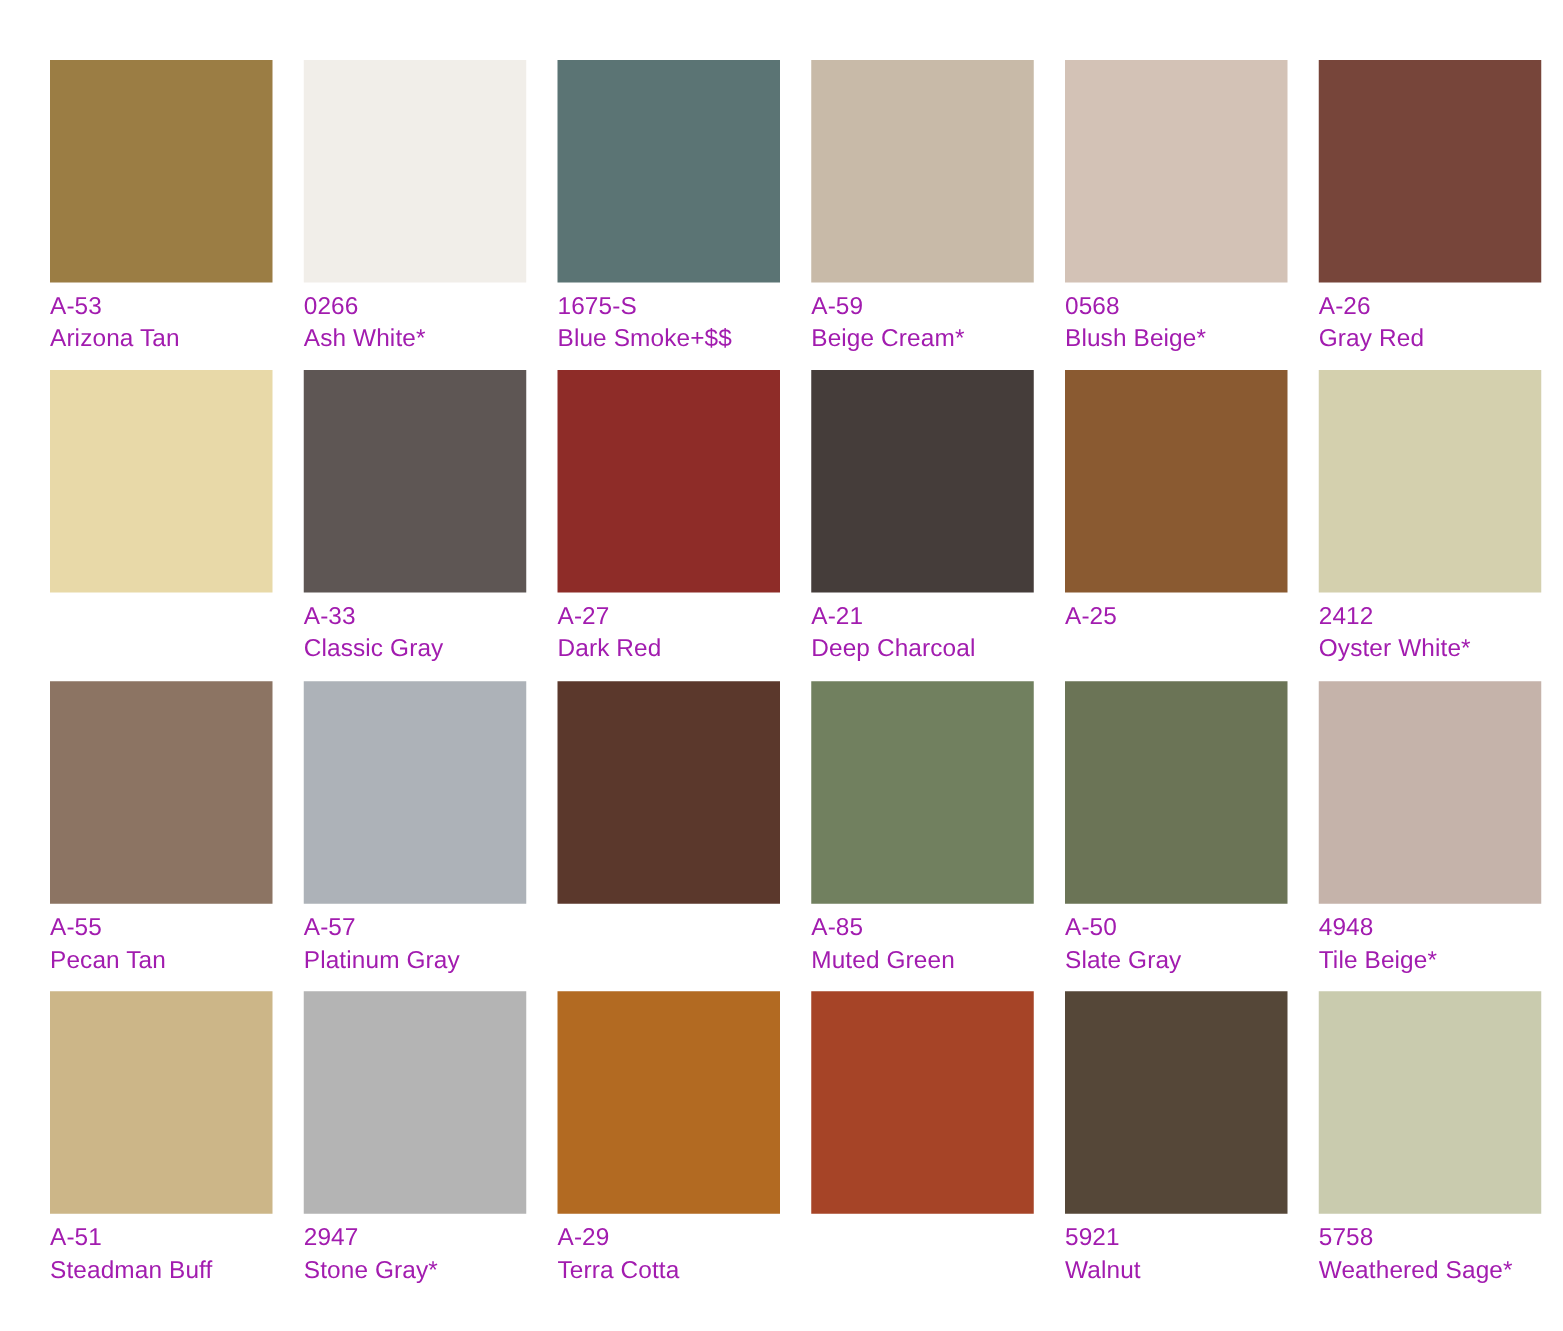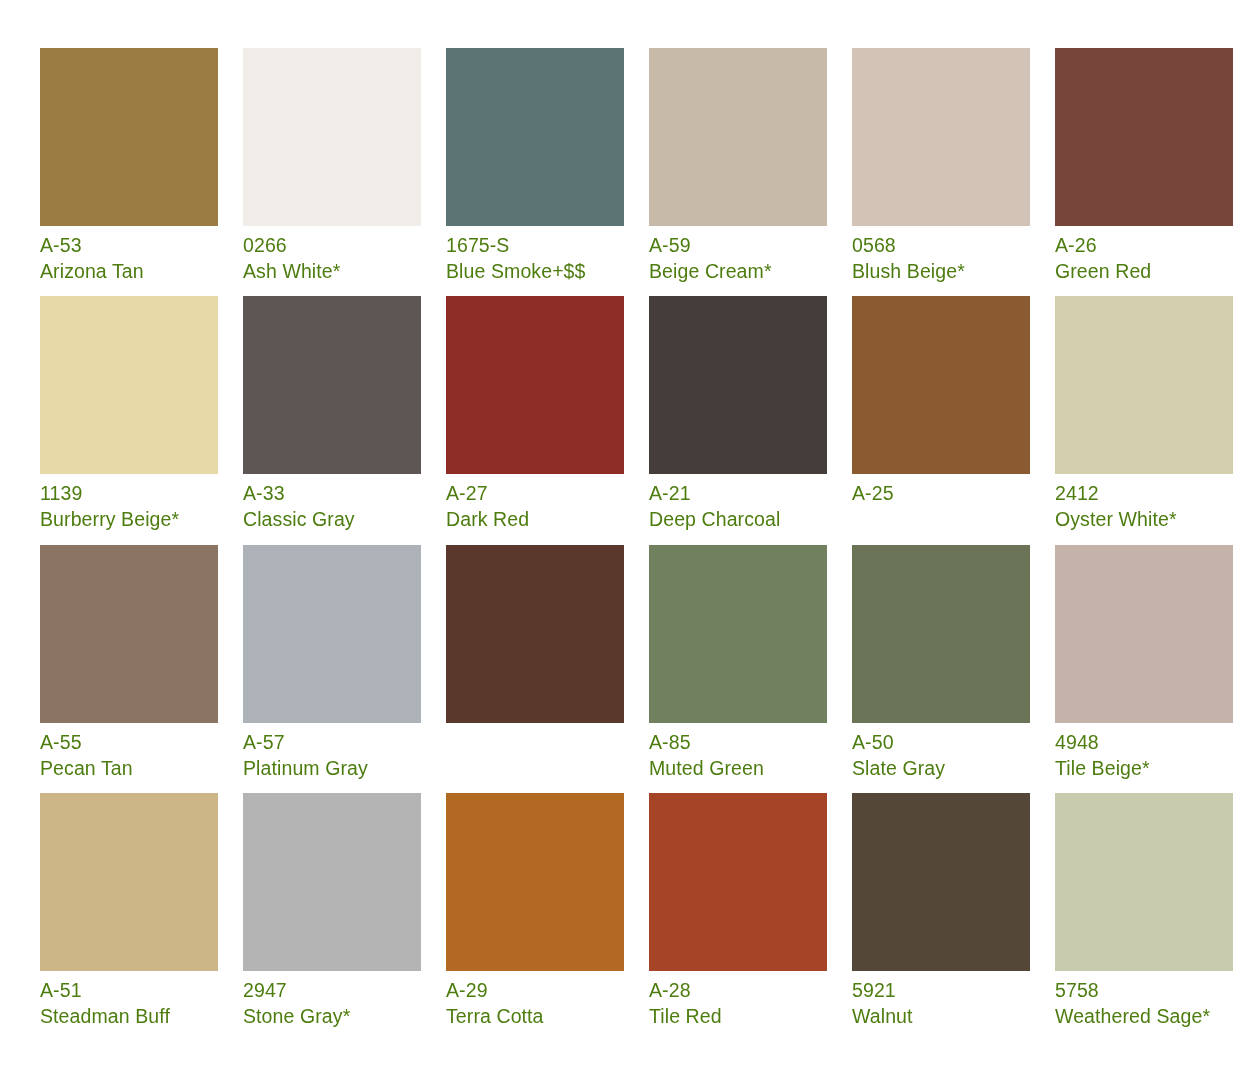--- a/index.html
+++ b/index.html
@@ -37,21 +37,21 @@
 
   .swatch-labels {
     padding-top: 7px;
     line-height: 1.29;
   }
 
   .swatch-code,
   .swatch-name {
     font-size: 19.5px;
     letter-spacing: 0.1px;
-    color: #4d7c0f;
+    color: #a21caf;
     display: block;
     white-space: normal;
     word-break: normal;
   }
 
   .swatch-code {
     margin-bottom: 1px;
   }
 </style>
 </head>
@@ -90,29 +90,25 @@
       <div class="swatch-chip" style="background-color: rgb(211, 194, 182);"></div>
       <div class="swatch-labels">
         <span class="swatch-code">0568</span>
         <span class="swatch-name">Blush Beige*</span>
       </div>
     </div>
     <div class="swatch-cell">
       <div class="swatch-chip" style="background-color: rgb(119, 69, 58);"></div>
       <div class="swatch-labels">
         <span class="swatch-code">A-26</span>
-        <span class="swatch-name">Green Red</span>
+        <span class="swatch-name">Gray Red</span>
       </div>
     </div>
     <div class="swatch-cell">
       <div class="swatch-chip" style="background-color: rgb(232, 217, 168);"></div>
-      <div class="swatch-labels">
-        <span class="swatch-code">1139</span>
-        <span class="swatch-name">Burberry Beige*</span>
-      </div>
     </div>
     <div class="swatch-cell">
       <div class="swatch-chip" style="background-color: rgb(94, 86, 84);"></div>
       <div class="swatch-labels">
         <span class="swatch-code">A-33</span>
         <span class="swatch-name">Classic Gray</span>
       </div>
     </div>
     <div class="swatch-cell">
       <div class="swatch-chip" style="background-color: rgb(142, 44, 40);"></div>
@@ -195,24 +191,20 @@
     </div>
     <div class="swatch-cell">
       <div class="swatch-chip" style="background-color: rgb(178, 106, 34);"></div>
       <div class="swatch-labels">
         <span class="swatch-code">A-29</span>
         <span class="swatch-name">Terra Cotta</span>
       </div>
     </div>
     <div class="swatch-cell">
       <div class="swatch-chip" style="background-color: rgb(166, 68, 39);"></div>
-      <div class="swatch-labels">
-        <span class="swatch-code">A-28</span>
-        <span class="swatch-name">Tile Red</span>
-      </div>
     </div>
     <div class="swatch-cell">
       <div class="swatch-chip" style="background-color: rgb(85, 71, 56);"></div>
       <div class="swatch-labels">
         <span class="swatch-code">5921</span>
         <span class="swatch-name">Walnut</span>
       </div>
     </div>
     <div class="swatch-cell">
       <div class="swatch-chip" style="background-color: rgb(201, 203, 174);"></div>

